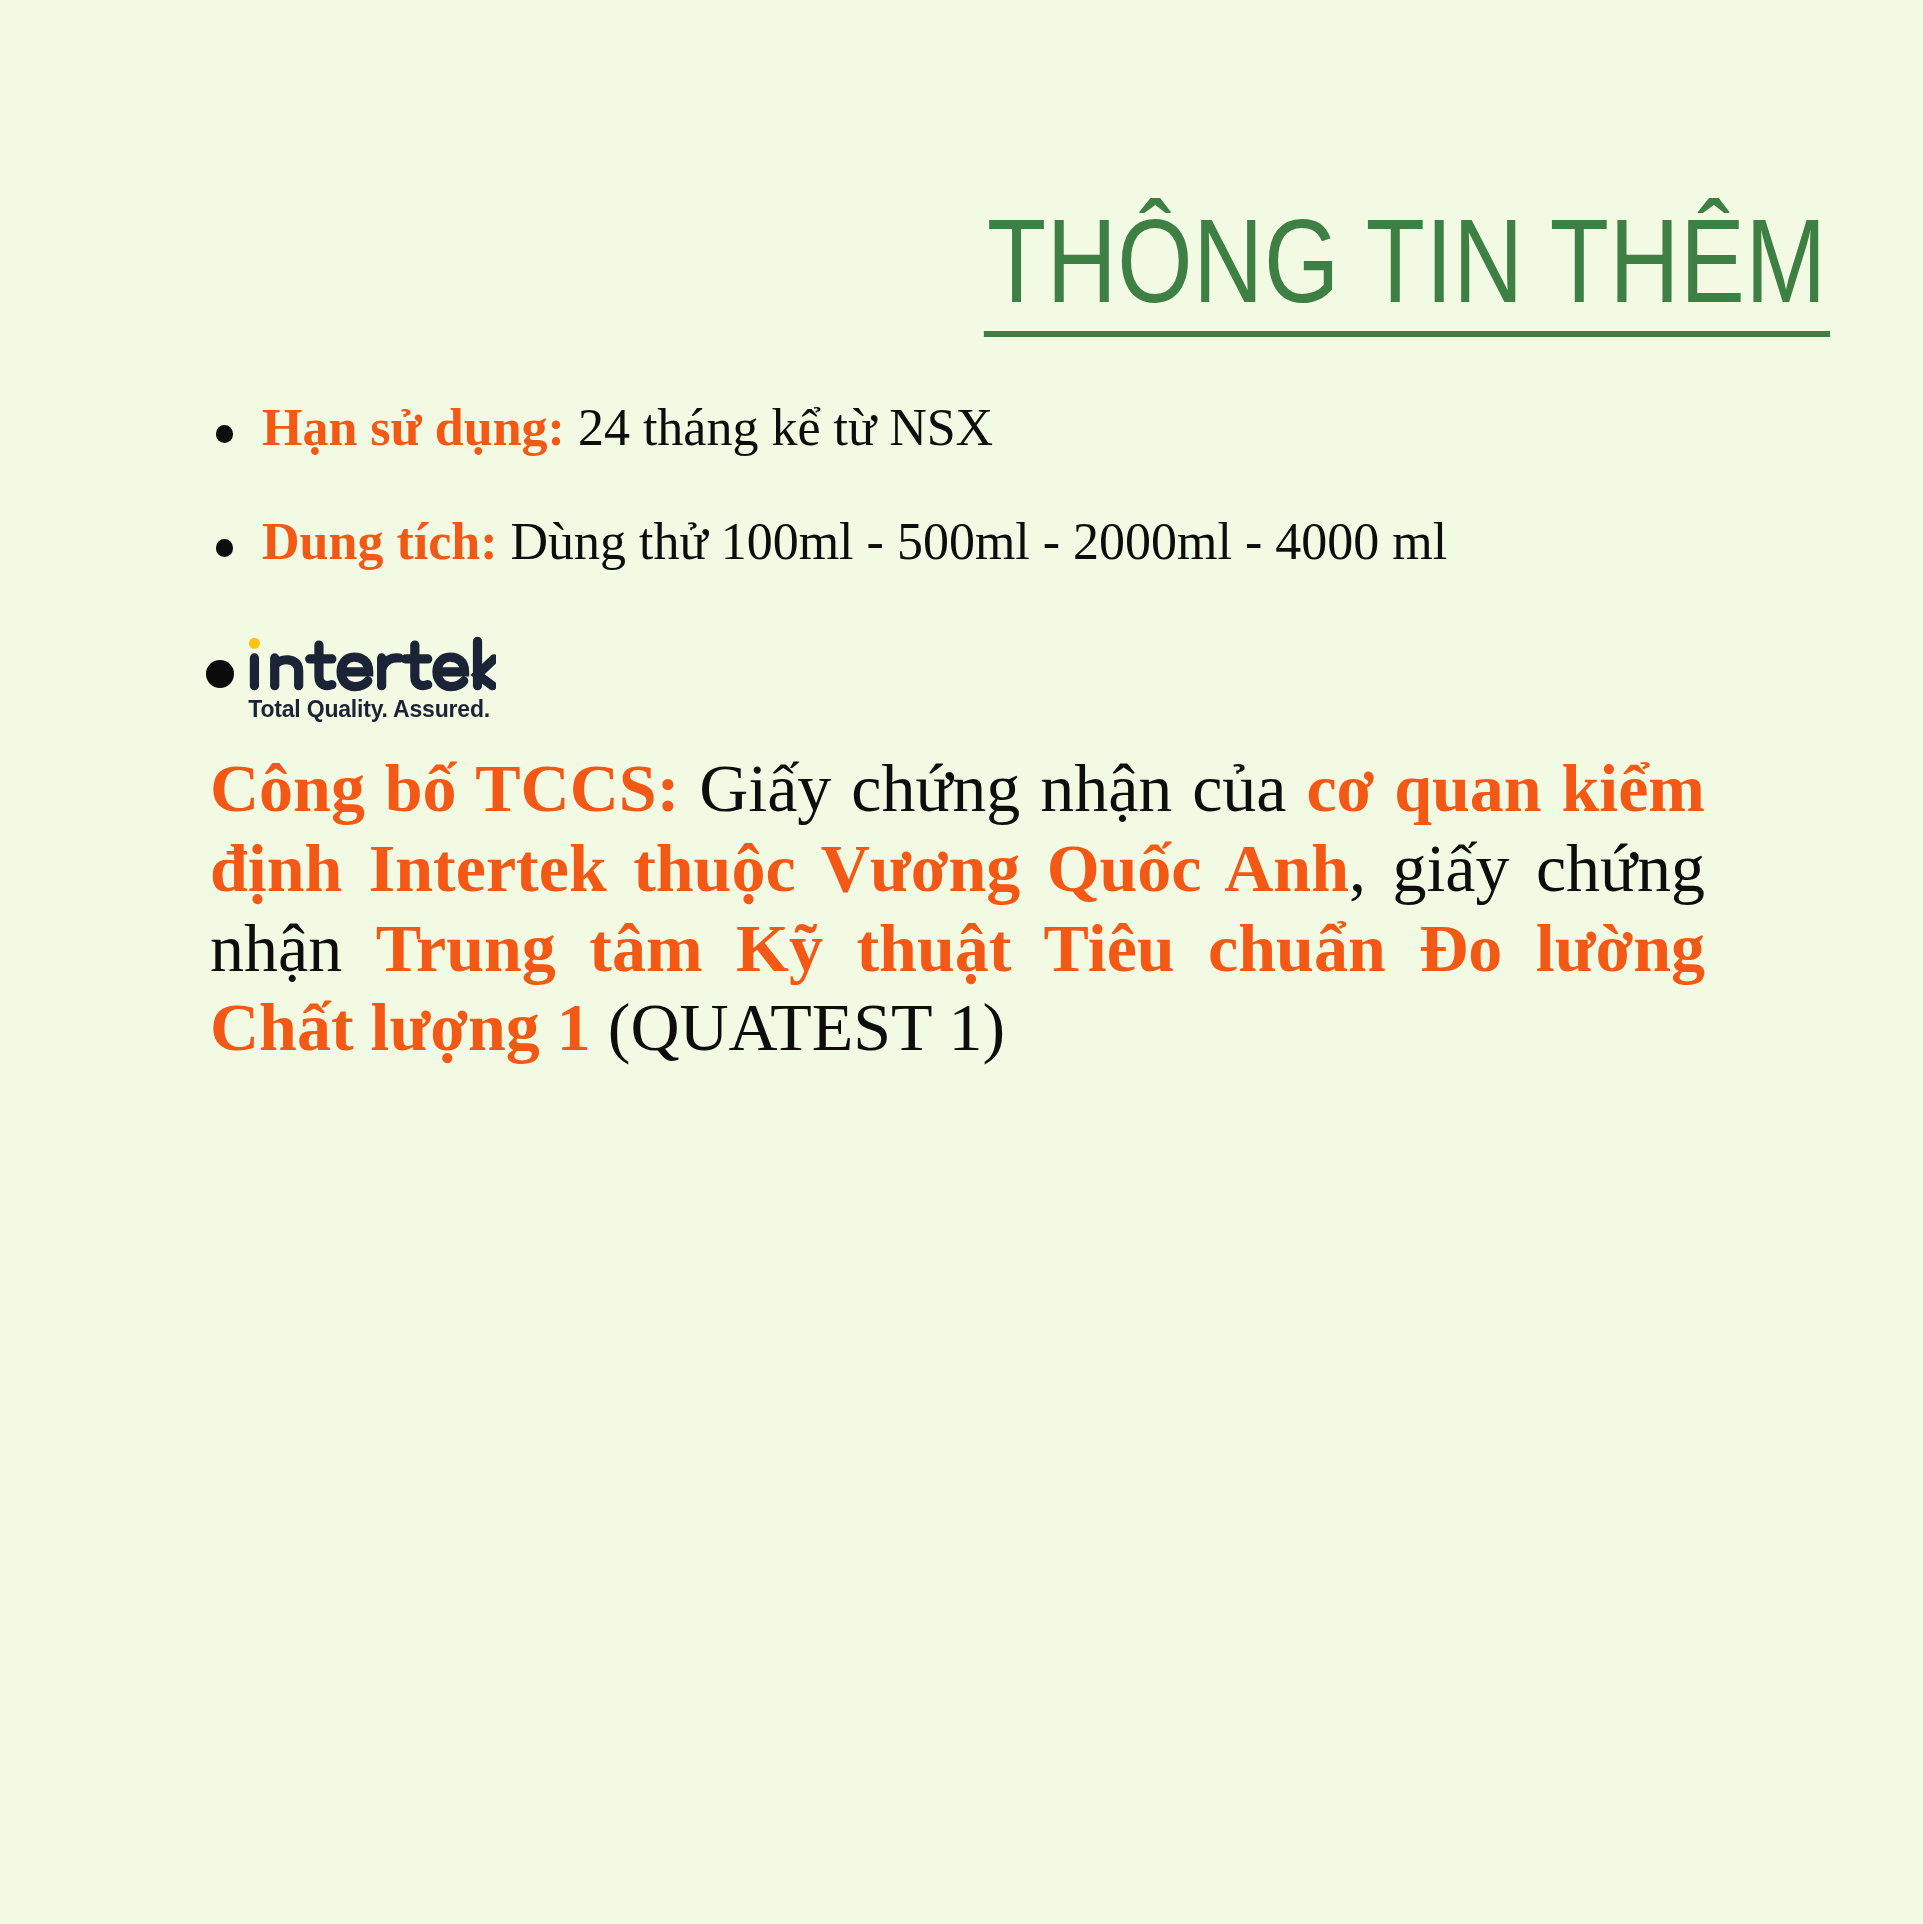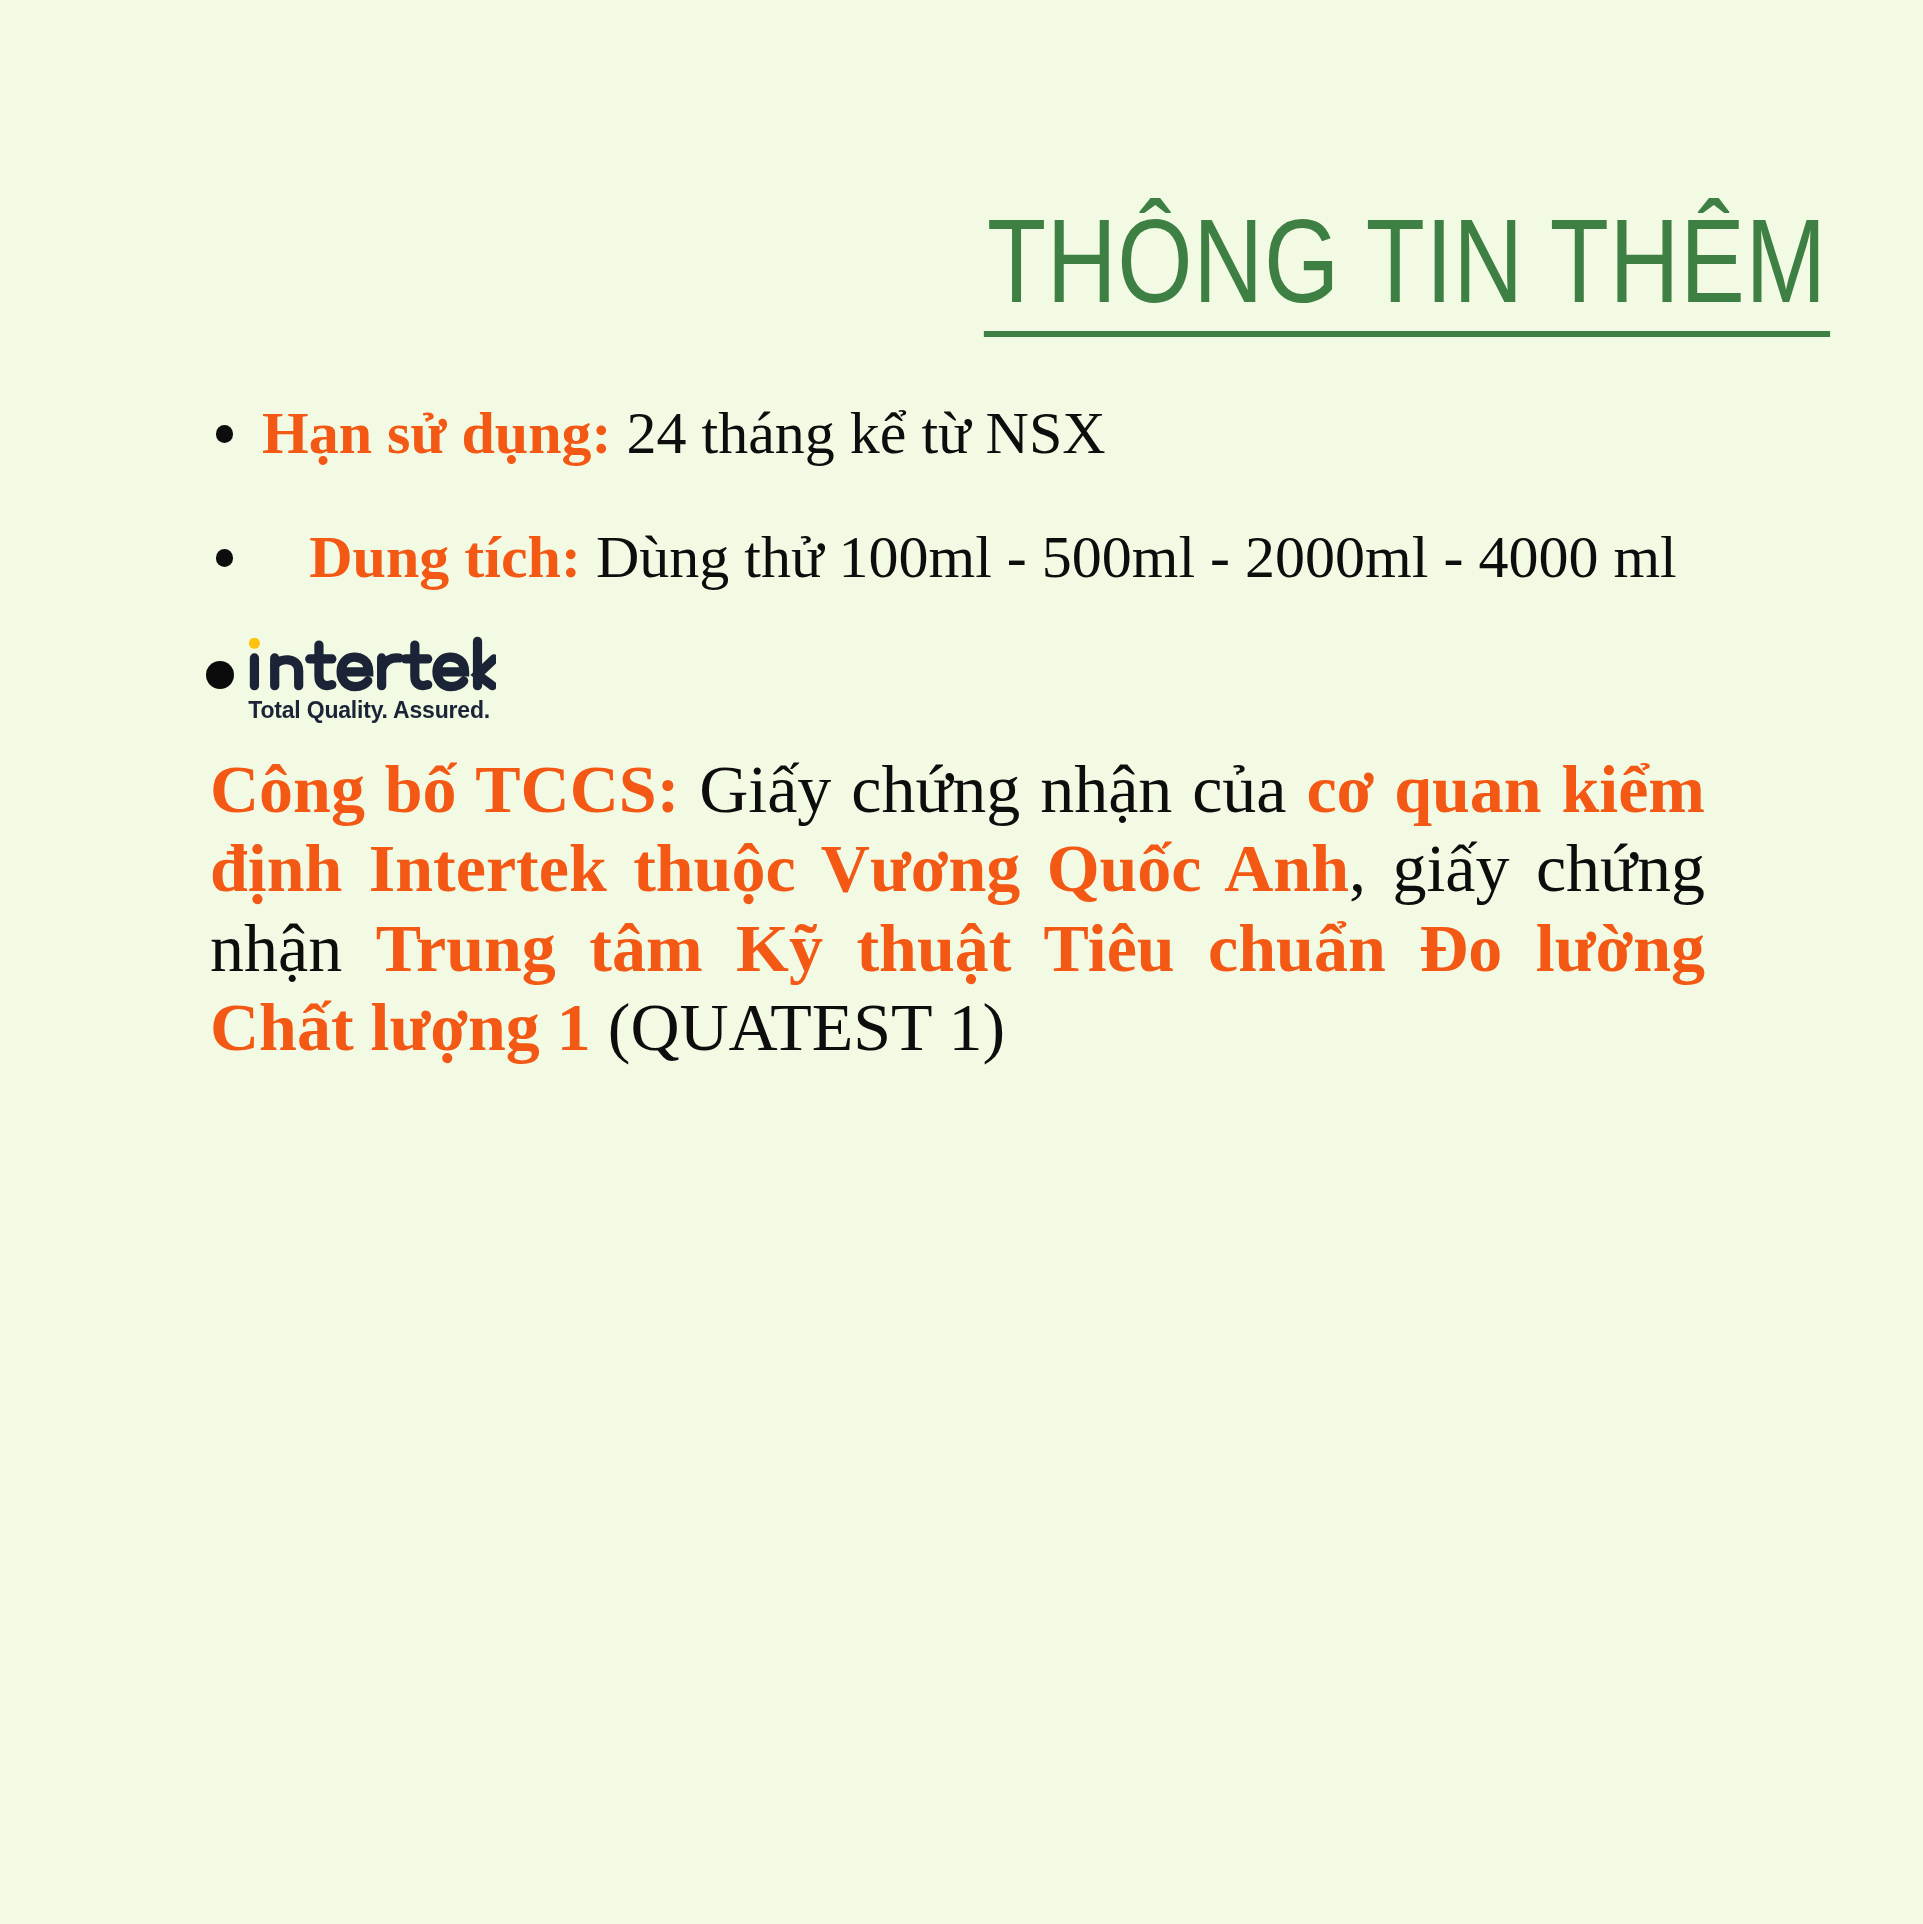--- a/index.html
+++ b/index.html
@@ -42,21 +42,21 @@
 
   .bullet-list{
     list-style:none;
     margin:0;
     padding:0;
   }
   .bullet-item{
     position:relative;
     padding-left:52px;
     margin-bottom:46px;
-    font-size:60px;
+    font-size:52px;
     line-height:1.20;
     color:#0D0D0D;
     font-family:"Liberation Serif", serif;
     font-stretch:condensed;
   }
   .bullet-item .dot{
     position:absolute;
     left:5.5px;
     top:28px;
     width:17.5px;height:17.5px;
@@ -64,21 +64,21 @@
     background:#0D0D0D;
   }
   .label{
     color:#F35815;
     font-weight:700;
   }
   .value{ color:#0D0D0D; }
 
   .bullet-item.b1{ margin-bottom:52px; }
   .bullet-item.b2{ margin-bottom:57px; }
-  .bullet-item.b3{ margin-bottom:41px;text-align:center; }
+  .bullet-item.b3{ margin-bottom:60px; }
 
   
   .logo-block{
     margin-left:-3.7px;
     margin-top:9.2px;
     margin-bottom:26px;
     width:314px;
   }
   .logo-row{
     display:flex;

